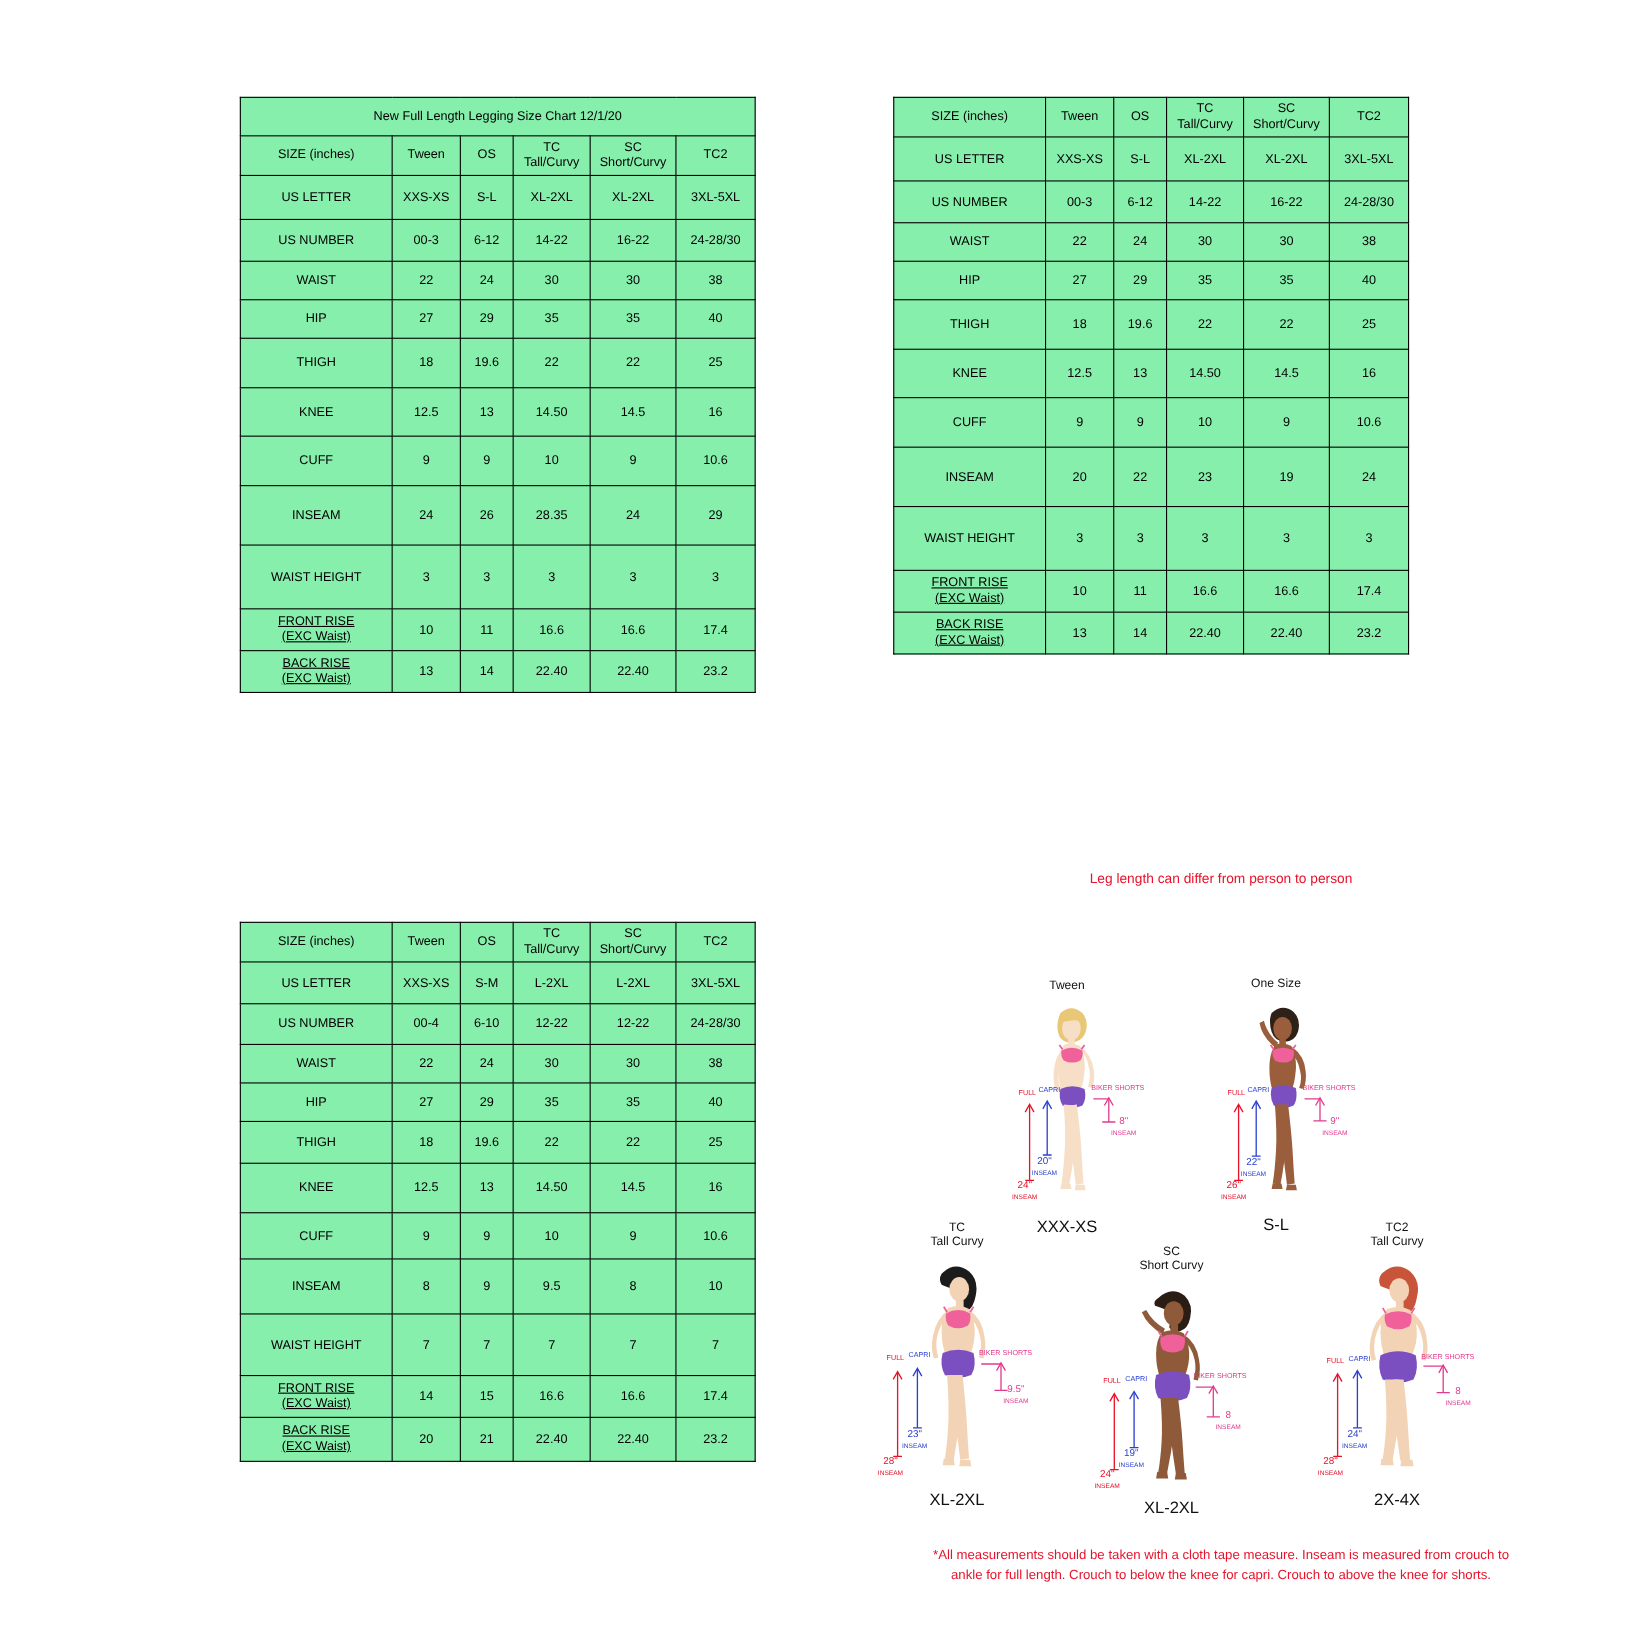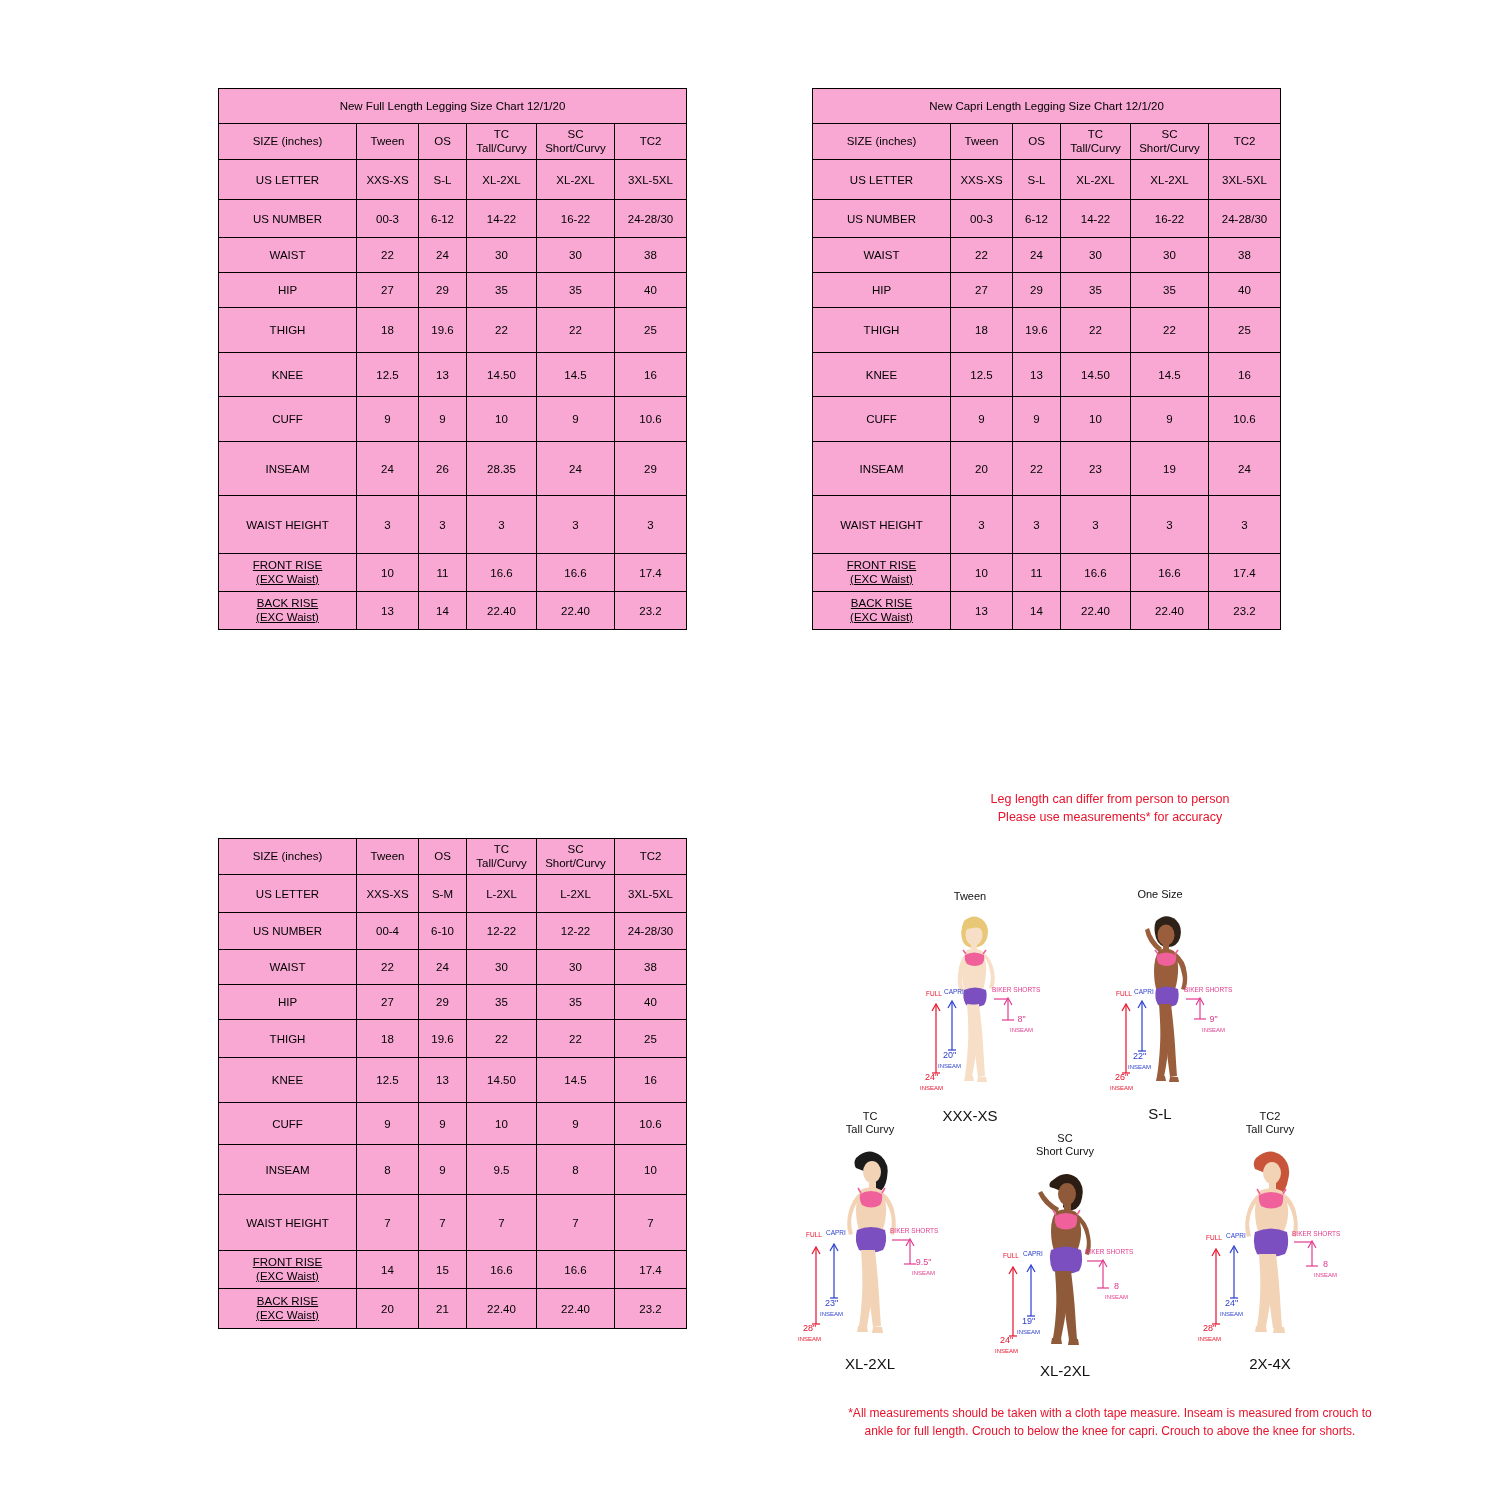--- a/index.html
+++ b/index.html
@@ -10,21 +10,21 @@
     position:relative;
     overflow:hidden;
     color:#000;
   }
   .sheet{position:absolute;}
 
   
   table.size-chart{
     border-collapse:collapse;
     table-layout:fixed;
-    background:#f9a8d4;
+    background:#86efac;
   }
   table.size-chart td{
     border:1px solid #000;
     font-size:11.5px;
     padding:0;
     vertical-align:middle;
     text-align:center;
   }
   .title-cell{
     font-size:17px;
@@ -225,23 +225,20 @@
   <table class="size-chart">
     <colgroup>
         <col class="c0">
         <col class="c1">
         <col class="c2">
         <col class="c3">
         <col class="c4">
         <col class="c5">
       </colgroup>
     <tbody>
-      <tr>
-        <td colspan="6" class="title-cell">New Capri Length Legging Size Chart 12/1/20</td>
-      </tr>
       <tr class="hdr">
         <td class="cell-mid">SIZE (inches)</td>
         <td class="cell-mid">Tween</td>
         <td class="cell-mid">OS</td>
         <td class="cell-mid two-line">
           <div>TC</div>
           <div>Tall/Curvy</div>
         </td>
         <td class="cell-mid two-line">
           <div>SC</div>
@@ -468,21 +465,20 @@
         <td class="cell-bot">22.40</td>
         <td class="cell-bot">23.2</td>
       </tr>
     </tbody>
   </table>
 </div>
 
 <div class="poster">
   <div class="sub">
     <div>Leg length can differ from person to person</div>
-    <div>Please use measurements* for accuracy</div>
   </div>
 
   <div class="fig" style="left:130px;top:110px;width:160px;">
     <div class="cap-top">
       <div>Tween</div>
     </div>
     <div class="figbox" style="height:200px">
       <svg width="160" height="200" viewBox="0 0 160 200">
 
         <path d="M74 16 q10 -9 20 0 q6 7 3 17 q-2 7 -9 9 q-10 3 -15 -5 q-4 -10 1 -21 z" fill="#e8c877"></path>

